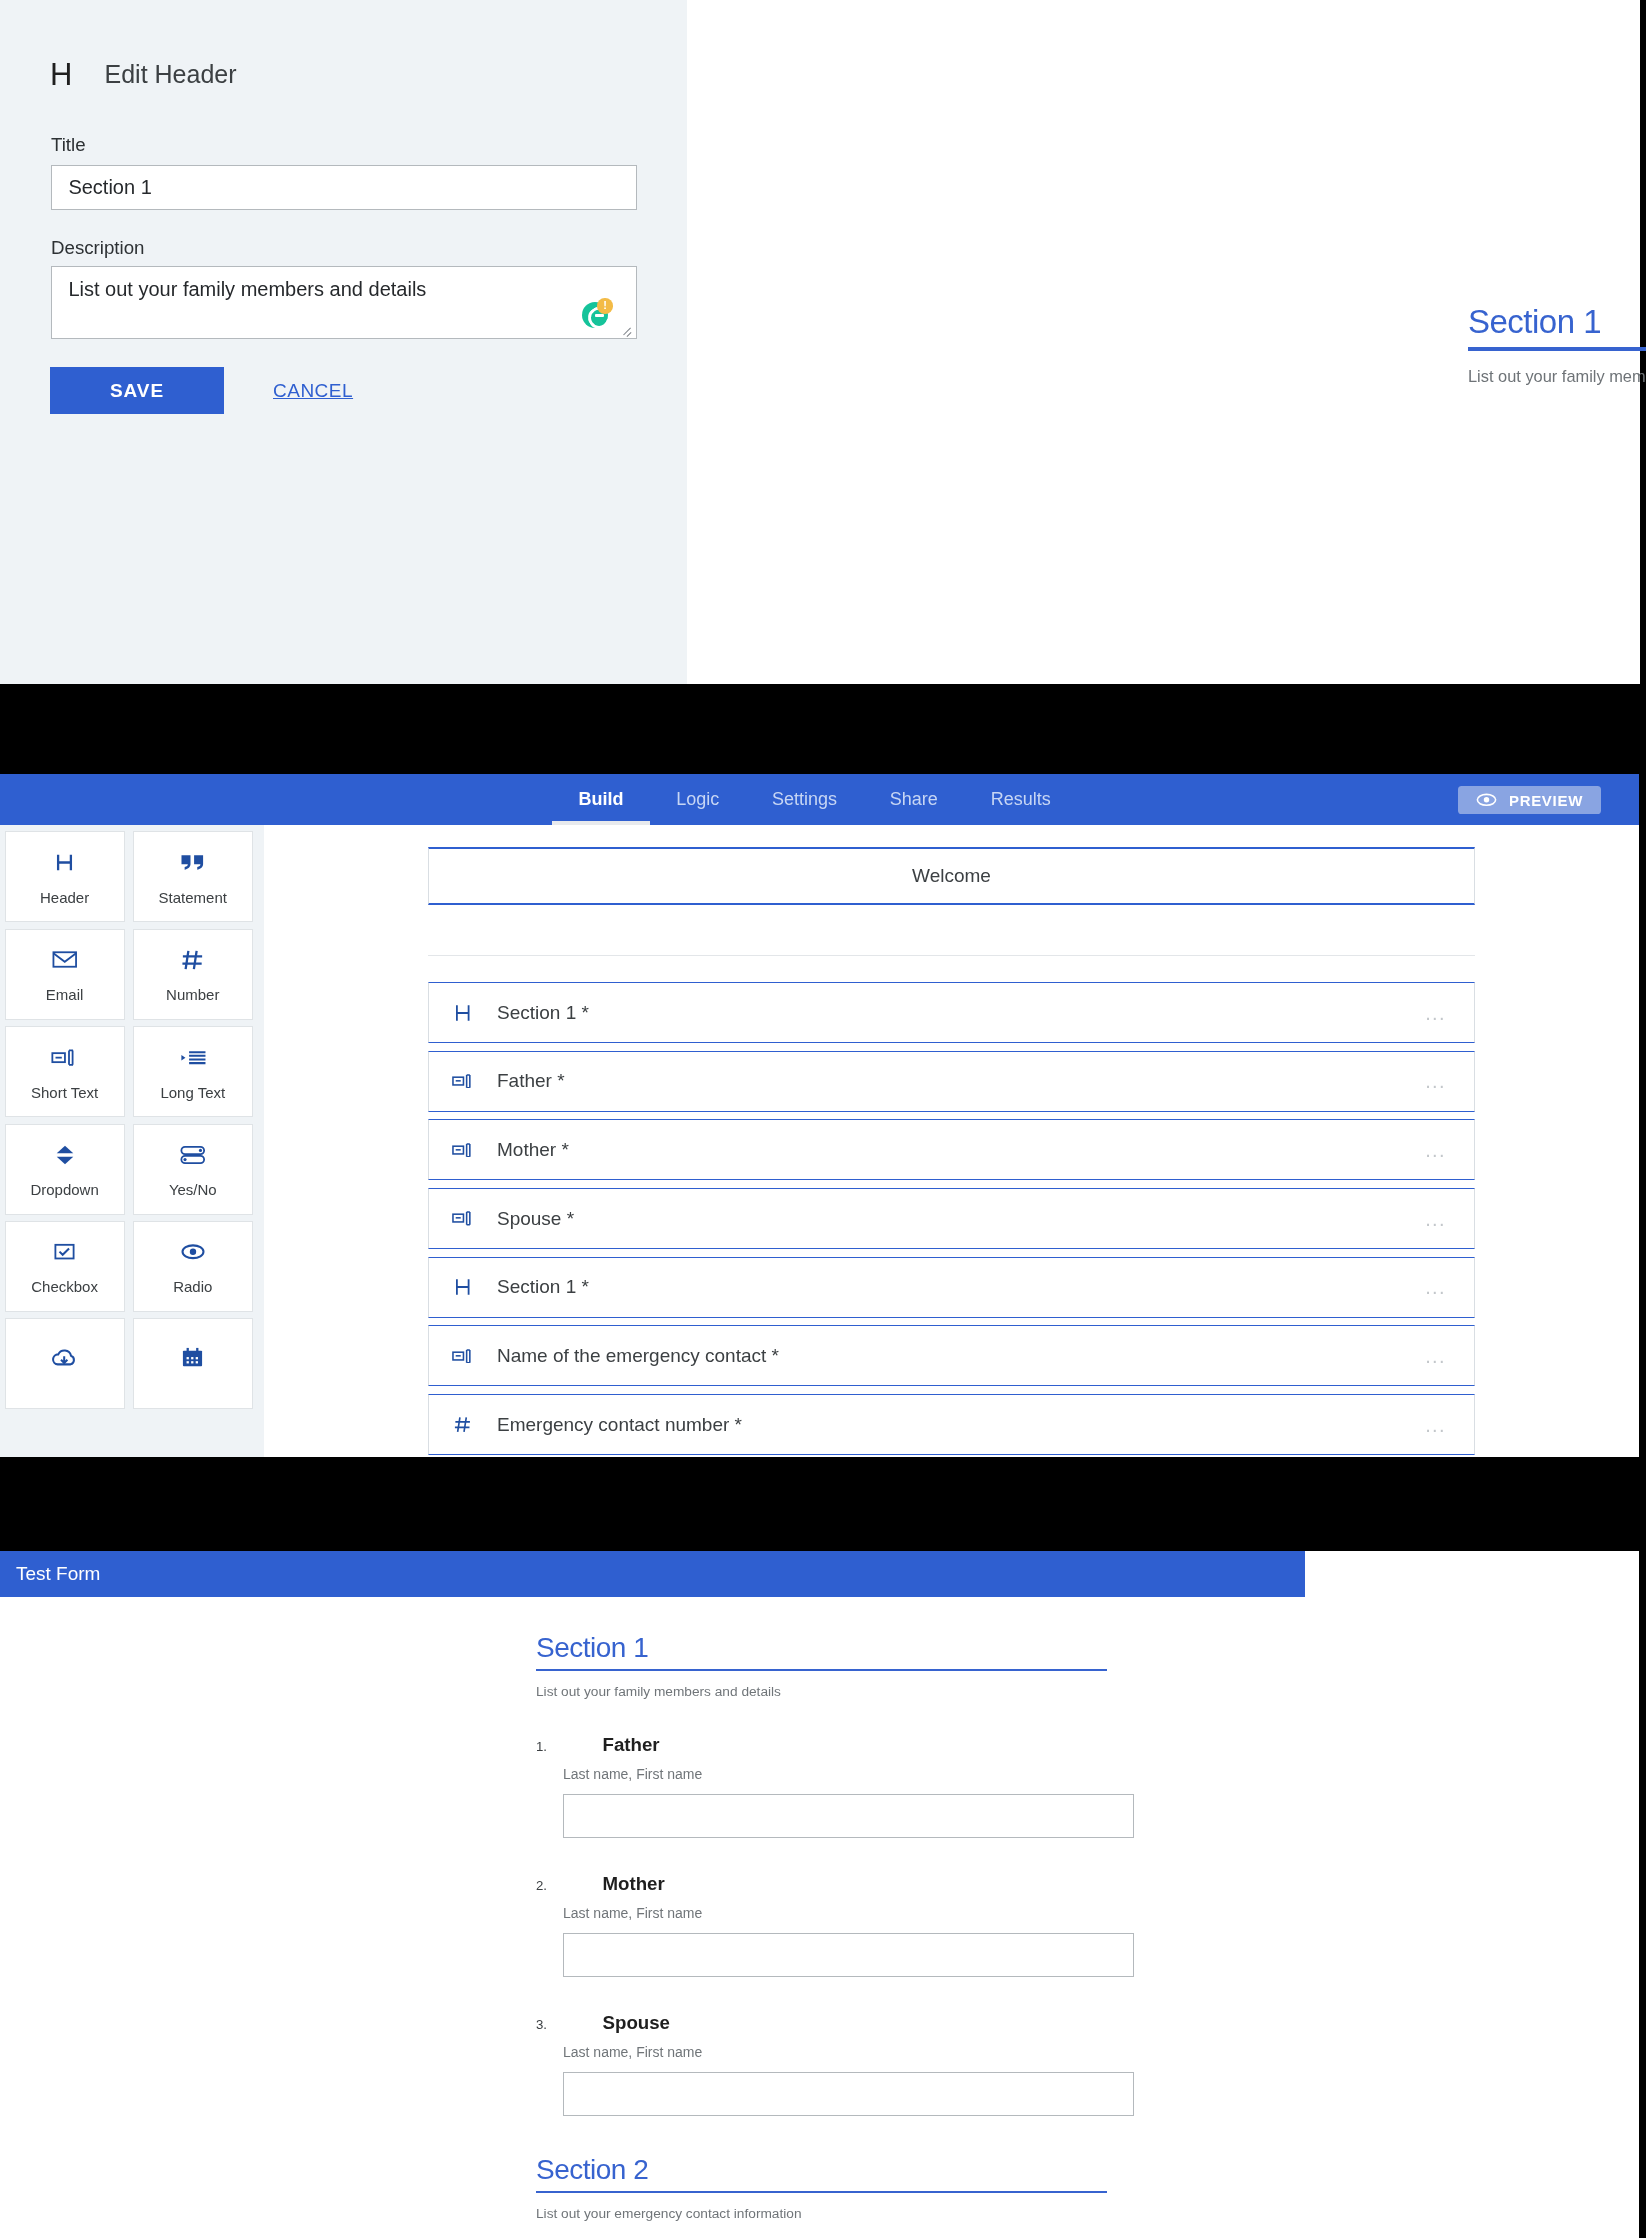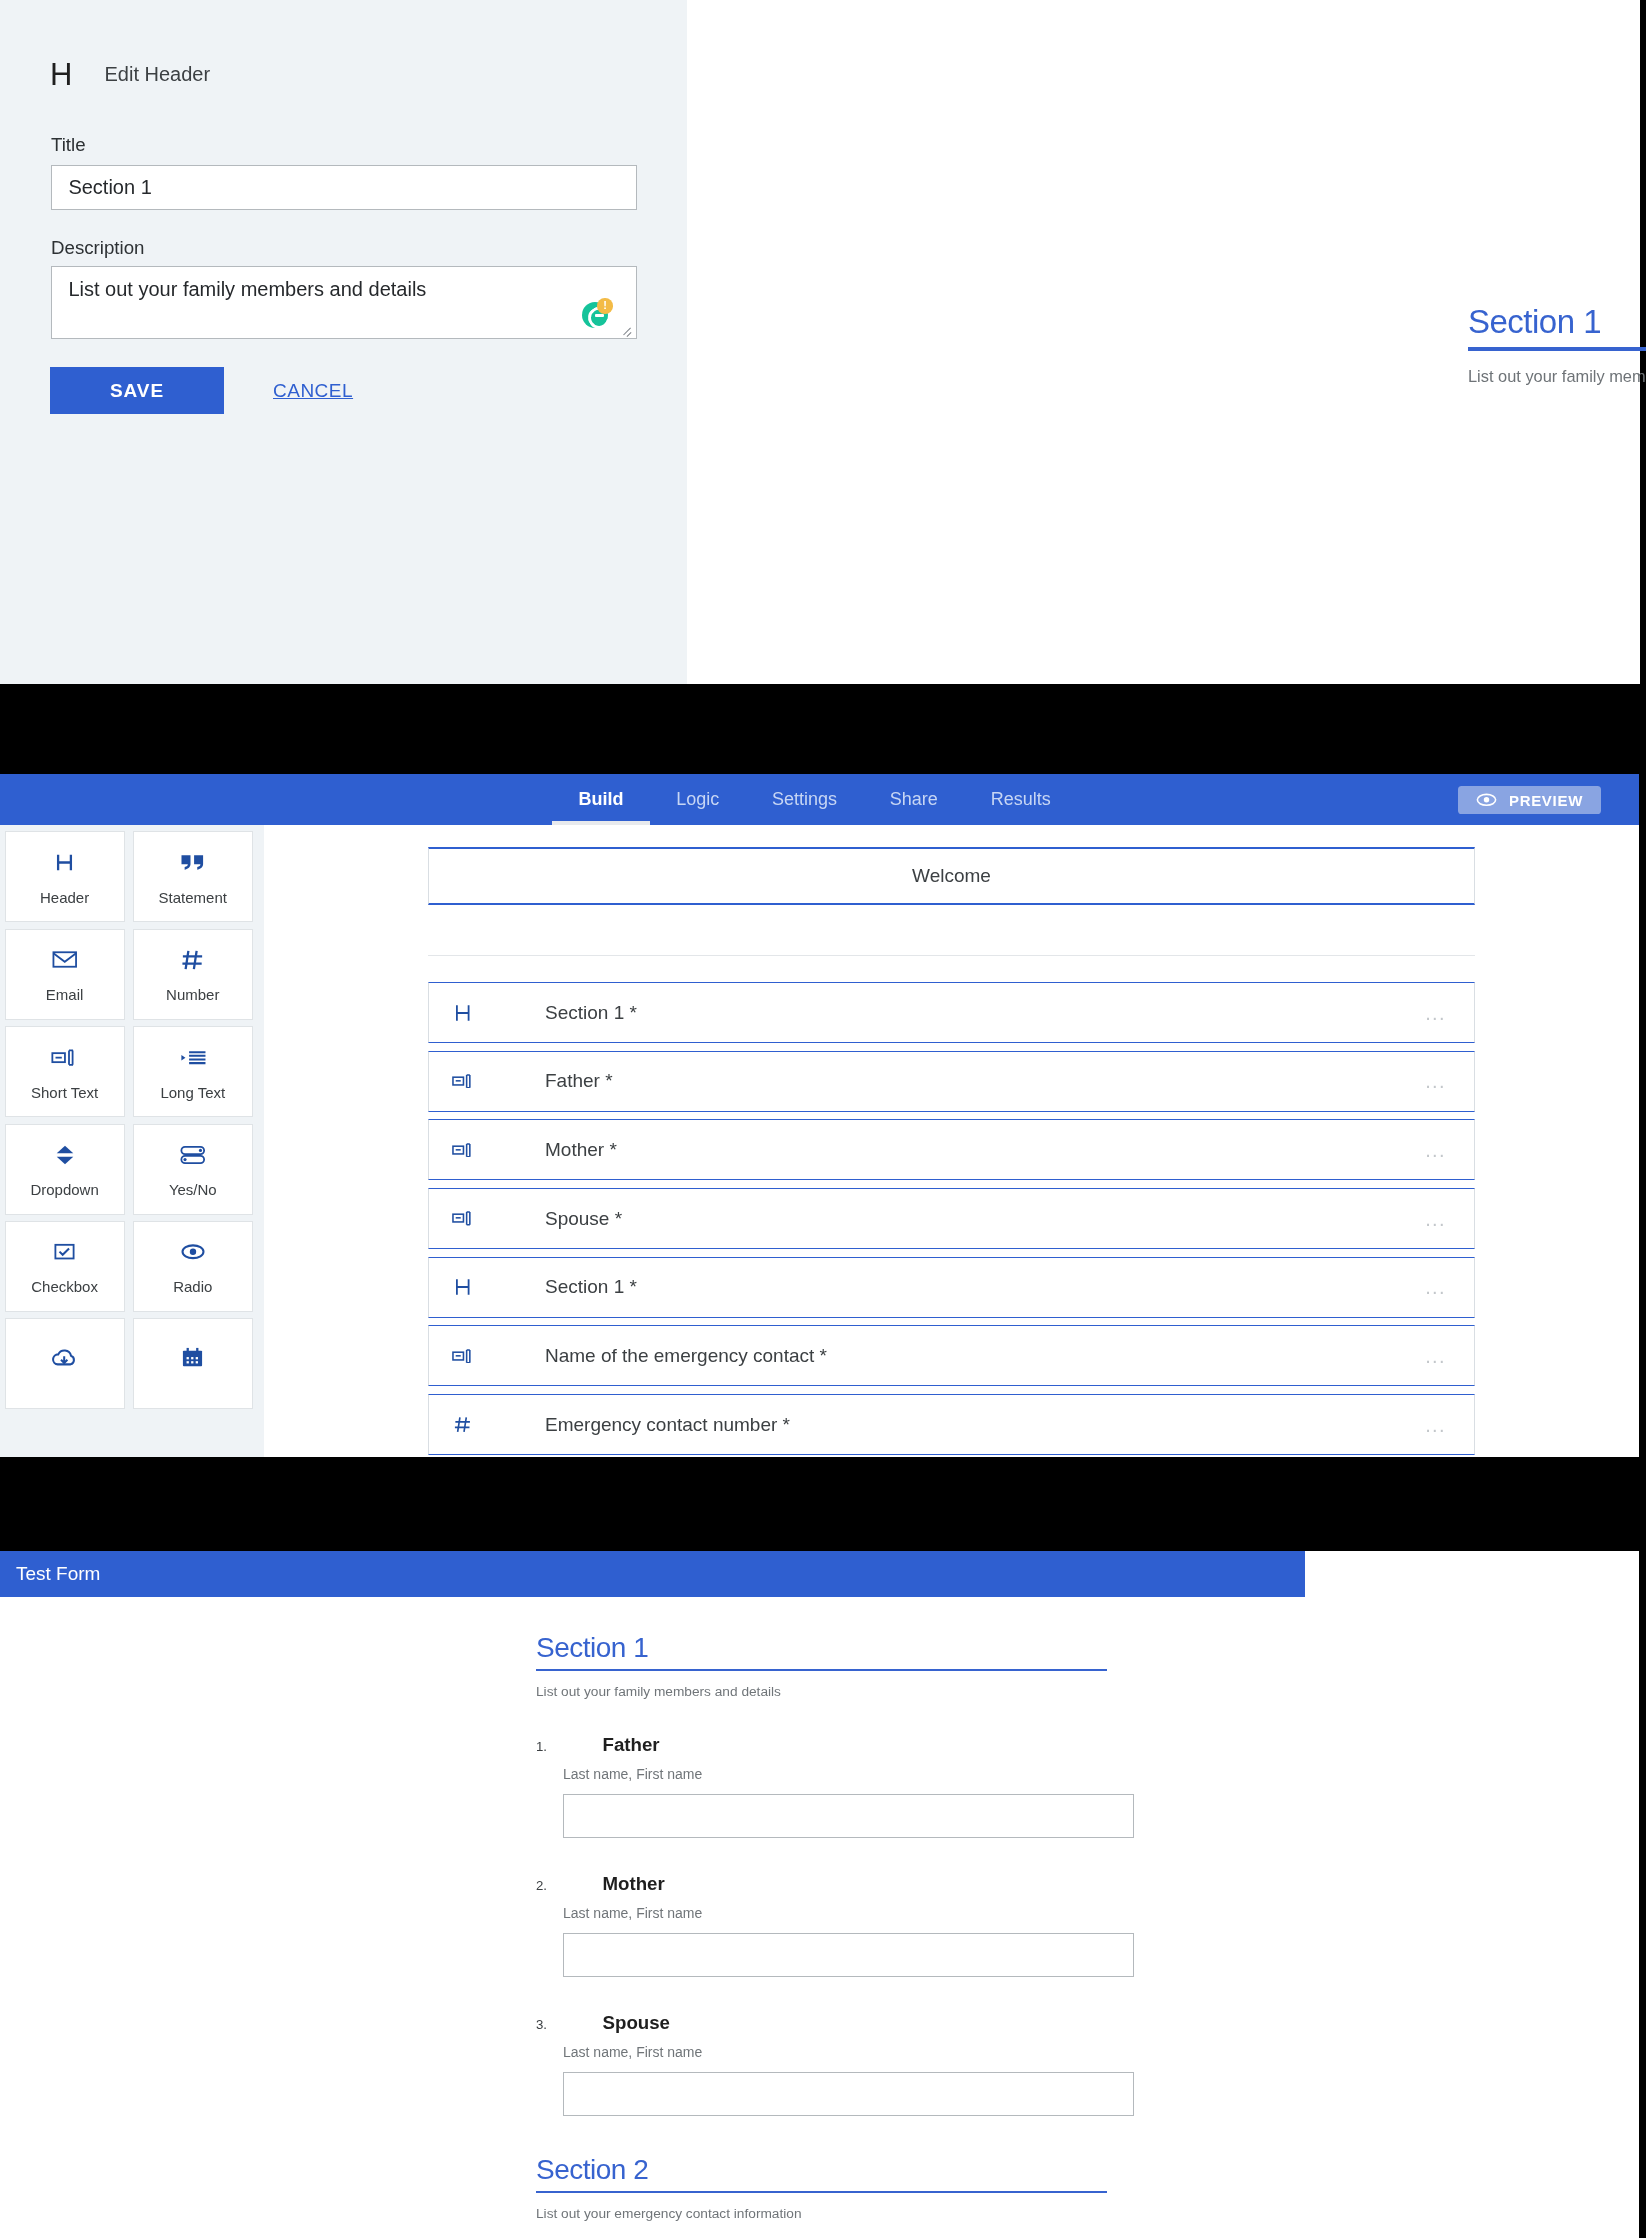--- a/index.html
+++ b/index.html
@@ -7,21 +7,21 @@
     font-family:"Liberation Sans", sans-serif;}
   .page{position:relative;width:1647px;height:2239px;background:#000;overflow:hidden;}
 
   
   .panel1{position:absolute;left:0;top:0;width:1639px;height:684px;background:#fff;}
   .p1-left{position:absolute;left:0;top:0;width:687px;height:684px;background:#eff3f6;}
   .p1-right{position:absolute;left:687px;top:0;width:953px;height:684px;background:#fff;}
 
   .eh-head{position:absolute;left:50px;top:59px;display:flex;align-items:center;gap:33px;}
   .eh-hicon{font-size:31px;color:#1f1f1f;font-weight:400;line-height:1;letter-spacing:-0.9px;}
-  .eh-title{font-size:20px;color:#3c4043;}
+  .eh-title{font-size:25px;color:#3c4043;}
 
   .fld-label{position:absolute;font-size:18.7px;color:#2d3134;}
   .lbl-title{left:51px;top:134px;}
   .lbl-desc{left:51px;top:237px;}
 
   .inp-title{position:absolute;left:51px;top:165px;width:586px;height:45px;
     background:#fff;border:0.5px solid #b4b9bd;display:flex;align-items:center;padding:0 16.4px;
     font-size:20px;color:#26292c;}
   .inp-desc{position:absolute;left:51px;top:266px;width:586px;height:73px;
     background:#fff;border:0.5px solid #b4b9bd;padding:11px 16.4px;font-size:20px;color:#26292c;}
@@ -77,21 +77,21 @@
 
   .builder{position:absolute;left:264px;top:51px;right:0;bottom:0;background:#fff;overflow:hidden;}
   .welcome-card{position:absolute;left:164px;top:22px;width:1047px;height:58px;background:#fff;
     border-top:2.3px solid #2f5fd0;border-bottom:2.3px solid #2f5fd0;border-left:0.5px solid #d9dee3;border-right:0.5px solid #d9dee3;
     display:flex;align-items:center;justify-content:center;font-size:19px;color:#3c4043;cursor:pointer;}
   .builder-div{position:absolute;left:164px;top:130px;width:1047px;height:1.4px;background:#e3e6e9;}
 
   .rows{position:absolute;left:164px;top:157px;width:1047px;}
   .frow{position:relative;width:1047px;height:61px;background:#fff;margin-bottom:7.7px;
     border-top:1.8px solid #2f5fd0;border-bottom:1.8px solid #2f5fd0;border-left:0.5px solid #d9dee3;border-right:0.5px solid #d9dee3;
-    display:flex;align-items:center;cursor:pointer;gap:48px;}
+    display:flex;align-items:center;cursor:pointer;}
   .frow-ico{width:68px;display:flex;align-items:center;justify-content:center;color:#1f4ea1;}
   .frow-lbl{font-size:19px;color:#3c4043;}
   .frow-dots{position:absolute;right:28px;top:50%;transform:translateY(-50%);color:#c3c7cb;
     font-size:20px;letter-spacing:1.4px;line-height:0.3;}
 
   
   .panel3{position:absolute;left:0;top:1551px;width:1639px;height:688px;background:#fff;overflow:hidden;}
   .pv-bar{position:absolute;left:0;top:0;width:1305px;height:46px;background:#2f5fd0;
     display:flex;align-items:center;padding-left:16px;color:#fff;font-size:19px;}
   .pv-body{position:absolute;left:0;top:46px;width:1639px;bottom:0;background:#fff;}

